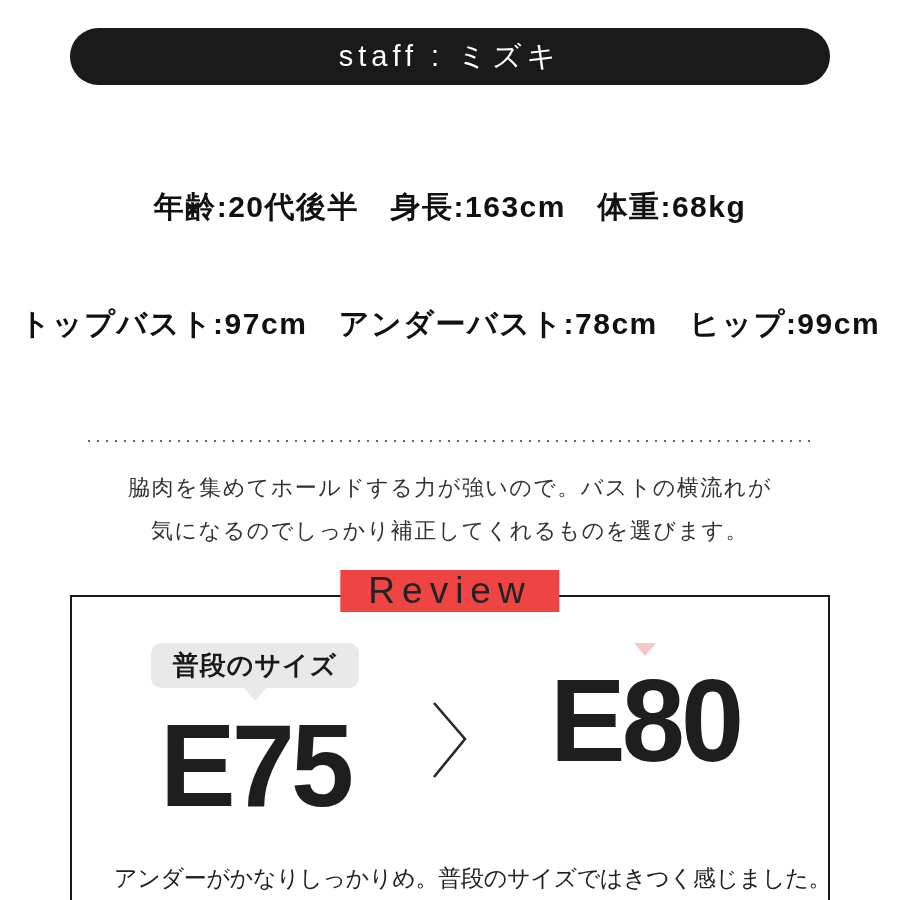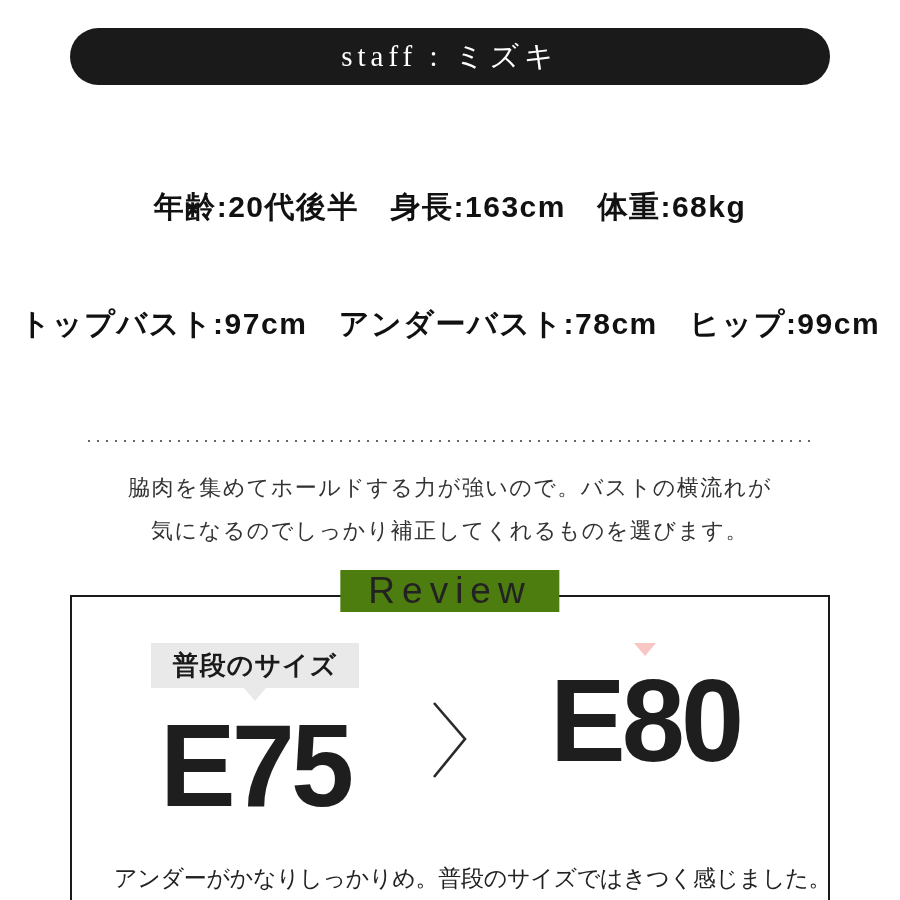--- a/index.html
+++ b/index.html
@@ -27,21 +27,21 @@
     background: var(--banner-bg, #1a1a1a);
     border-radius: 29px;
     display: flex;
     align-items: center;
     justify-content: center;
   }
   .banner .banner-text {
     color: var(--banner-text, #ffffff);
     font-size: 29px;
     letter-spacing: 5px;
-    font-family: Liberation Serif, serif;
+    font-family: Liberation Sans, sans-serif;
   }
 
   
   .stats {
     margin-top: 24px;
     text-align: center;
     font-weight: bold;
     font-size: 30px;
     line-height: 39px;
     letter-spacing: 1.5px;
@@ -80,21 +80,21 @@
     width: 760px;
     height: 488px;
     border: 2px solid #1a1a1a;
     background: #ffffff;
   }
   .review-title {
     position: absolute;
     top: -27px;
     left: 50%;
     transform: translateX(-50%);
-    background: #4d7c0f;
+    background: #ef4444;
     padding: 0 28px;
     font-size: 37px;
     letter-spacing: 7px;
     color: #222222;
     white-space: nowrap;
   }
 
   
   .sizes-row {
     display: flex;
@@ -110,21 +110,21 @@
   }
   .size-label {
     display: inline-block;
     padding: 7px 22px 8px;
     font-size: 26px;
     font-weight: bold;
     letter-spacing: 1px;
     color: #1a1a1a;
     line-height: 30px;
   }
-  .size-label.gray { background: var(--usual-label-bg, #e9e9e9); }
+  .size-label.gray { background: var(--usual-label-bg, #e9e9e9); border-radius: 10px; }
   .size-label.pink { background: var(--chosen-label-bg, #f8c6c3); }
   .tri {
     width: 0; height: 0;
     border-left: 11px solid transparent;
     border-right: 11px solid transparent;
   }
   .tri.gray { border-top: 13px solid var(--usual-label-bg, #e9e9e9); }
   .tri.pink { border-top: 13px solid var(--chosen-label-bg, #f8c6c3); }
   .size-value {
     margin-top: 3px;

